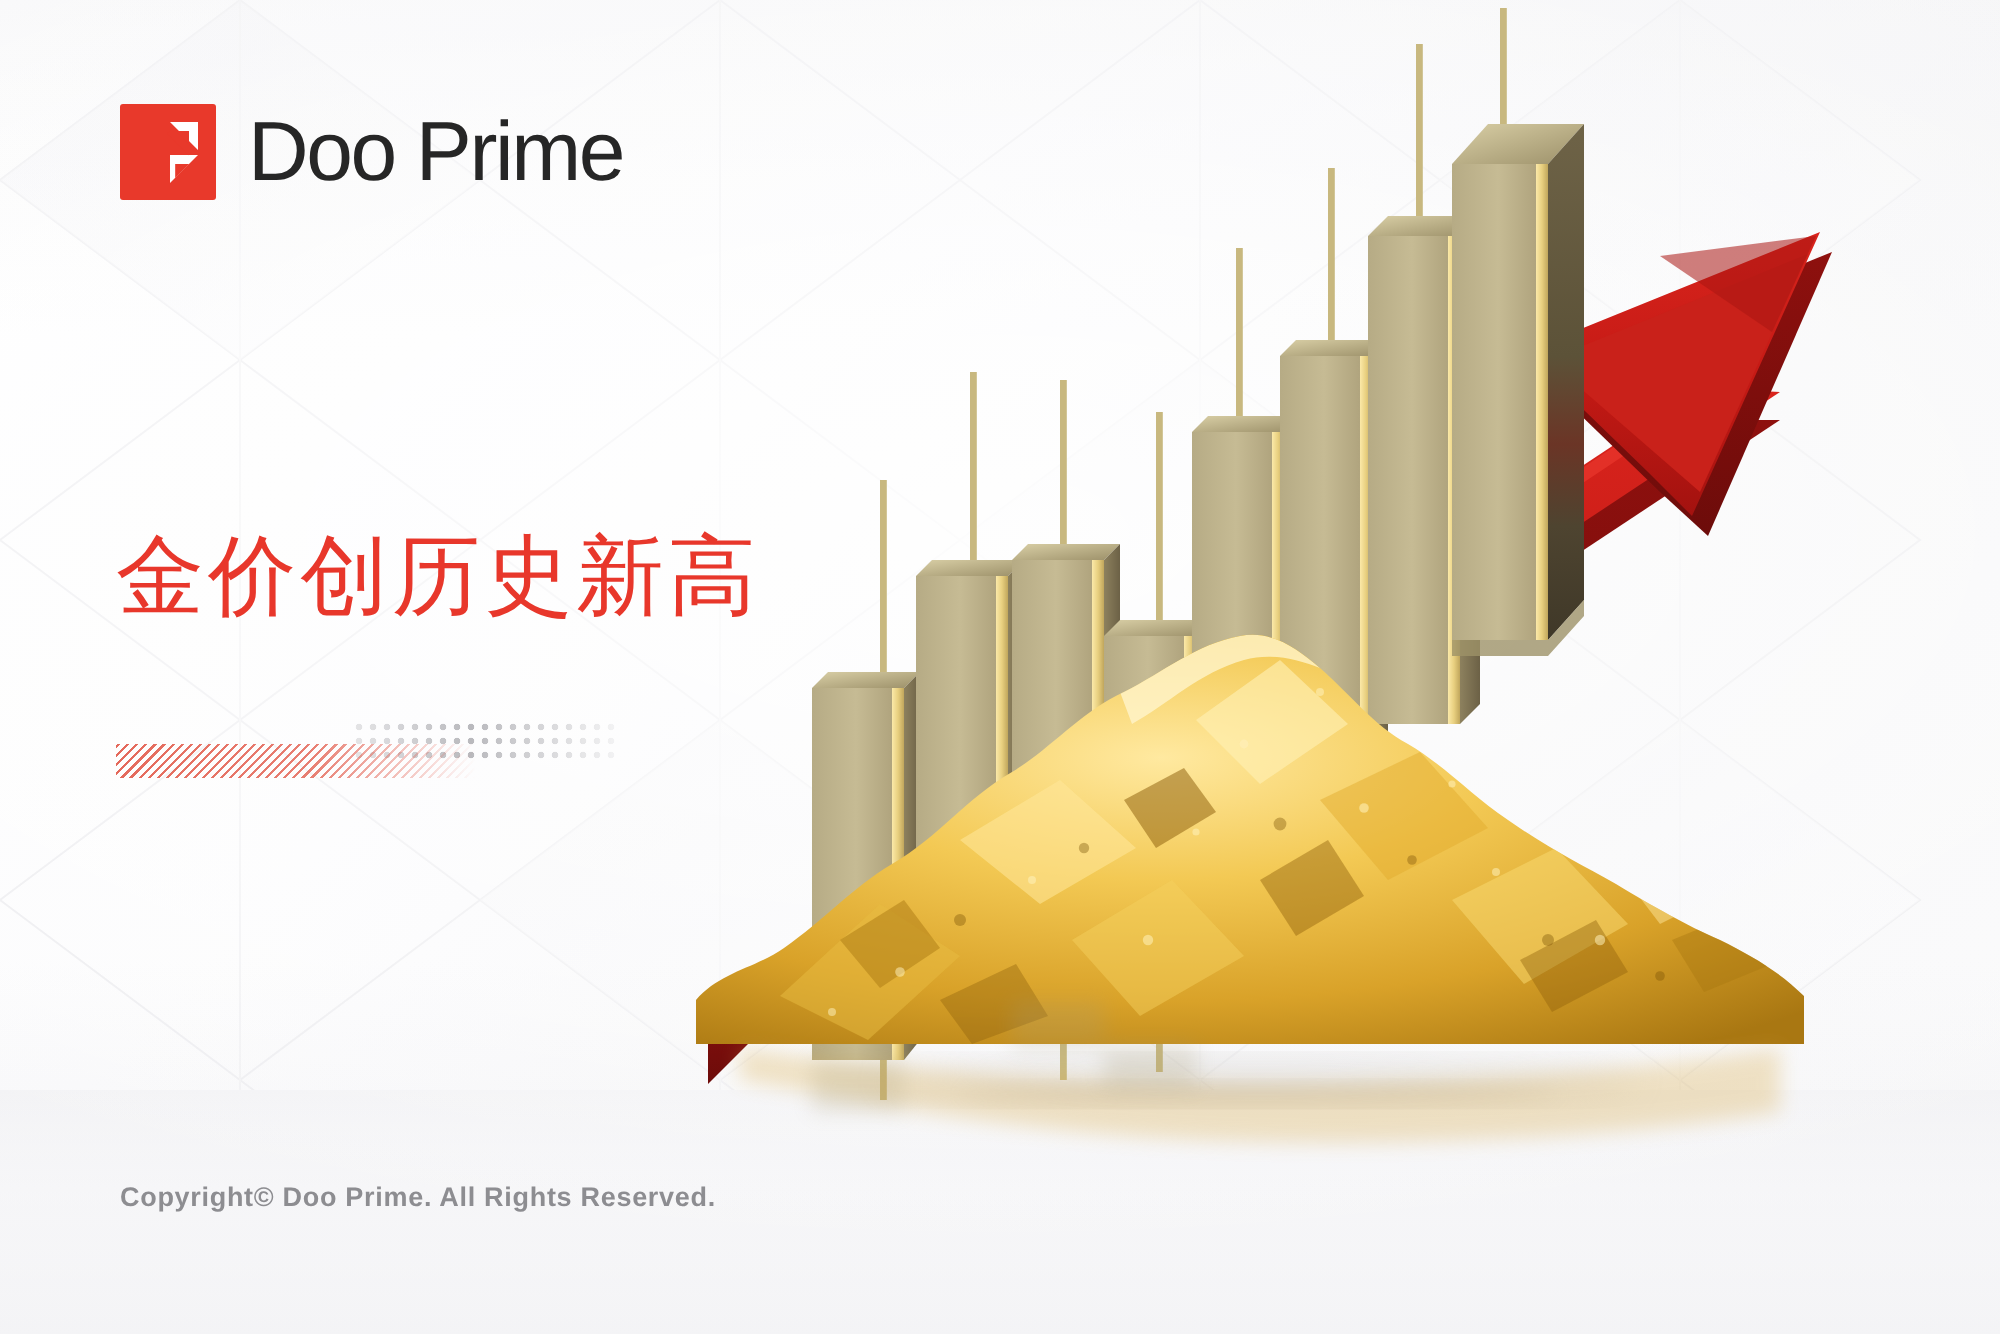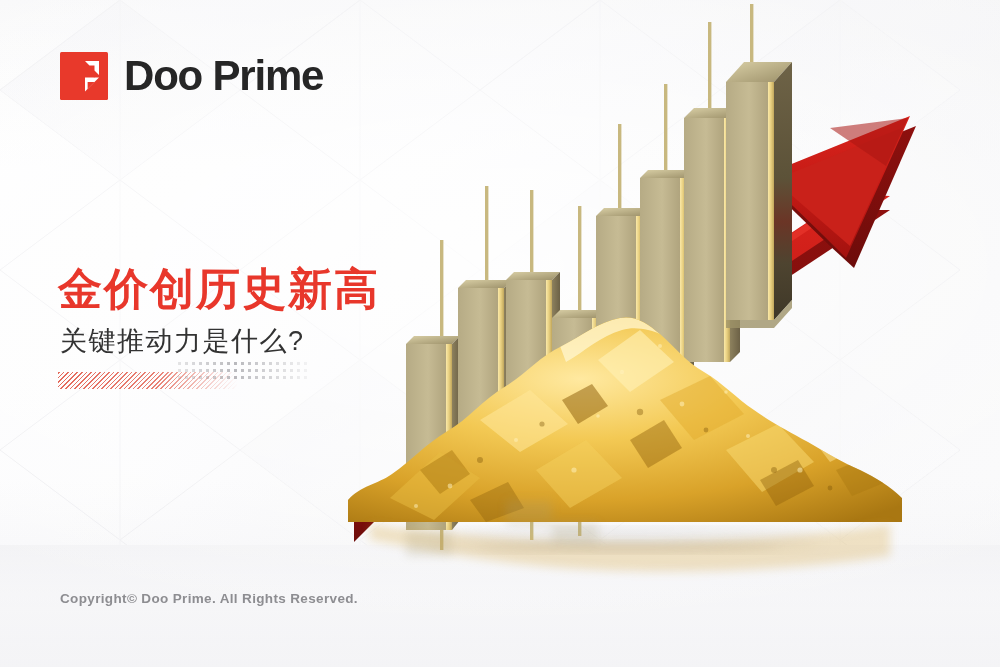--- a/index.html
+++ b/index.html
@@ -42,37 +42,37 @@
   .logo{
     position:absolute;
     left:60px; top:52px;
     display:flex; align-items:center; gap:16px;
   }
   .logo-mark{
     width:48px;height:48px;position:relative;flex:0 0 auto;
   }
   .logo-word{
     font-size:42px;
-    font-weight:700;
+    font-weight:400;
     letter-spacing:-1.2px;
     color:#262626;
     line-height:1;
     position:relative;
     white-space:nowrap;
   }
 
   
   .headline-wrap{
     position:absolute;
     left:58px; top:265px;
     width:420px;
   }
   .headline{
     font-size:44px;
-    font-weight:700;
+    font-weight:400;
     letter-spacing:2px;
     line-height:1.08;
     margin:0;
     white-space:nowrap;
   }
   .subhead{
     font-size:27px;
     font-weight:500;
     letter-spacing:1.5px;
     line-height:1.2;
@@ -396,21 +396,20 @@
         <polygon points="25,25.5 39,25.5 25,39.5" fill="#ffffff"></polygon>
         <polygon points="27.6,30 34.6,30 27.6,37" fill="#E8392B"></polygon>
         <polygon points="26.5,12 37,22.8 34.2,25.6 23.7,14.8" fill="#E8392B"></polygon>
       </svg>
     </div>
     <div class="logo-word">Doo Prime</div>
   </div>
 
   <div class="headline-wrap">
     <h1 class="headline" style="color:#E8372B">金价创历史新高</h1>
-    <div class="subhead" style="color:#333333">关键推动力是什么?</div>
   </div>
 
   <div class="deco">
     <div class="deco-dots"></div>
     <div class="deco-stripe"></div>
   </div>
 
   <div class="copyright">Copyright© Doo Prime. All Rights Reserved.</div>
 
 </div>

